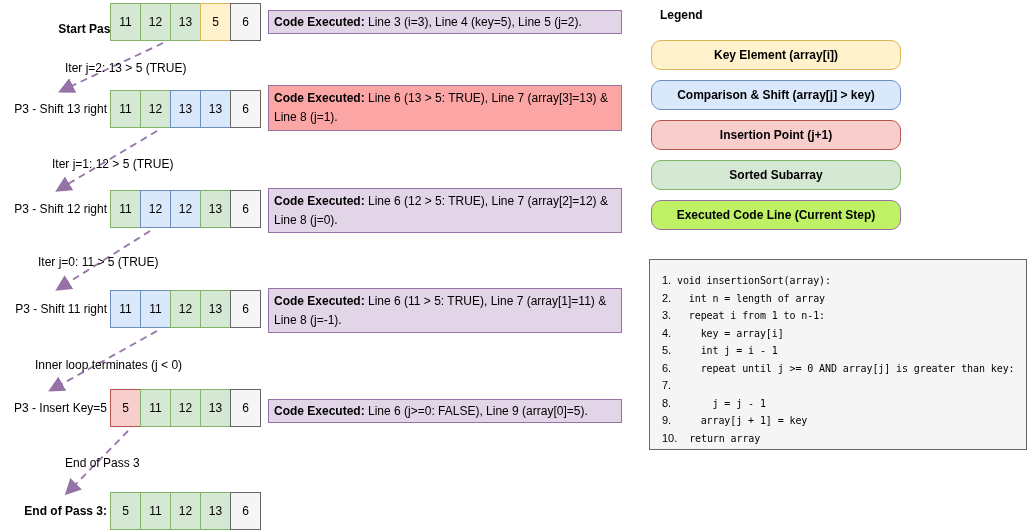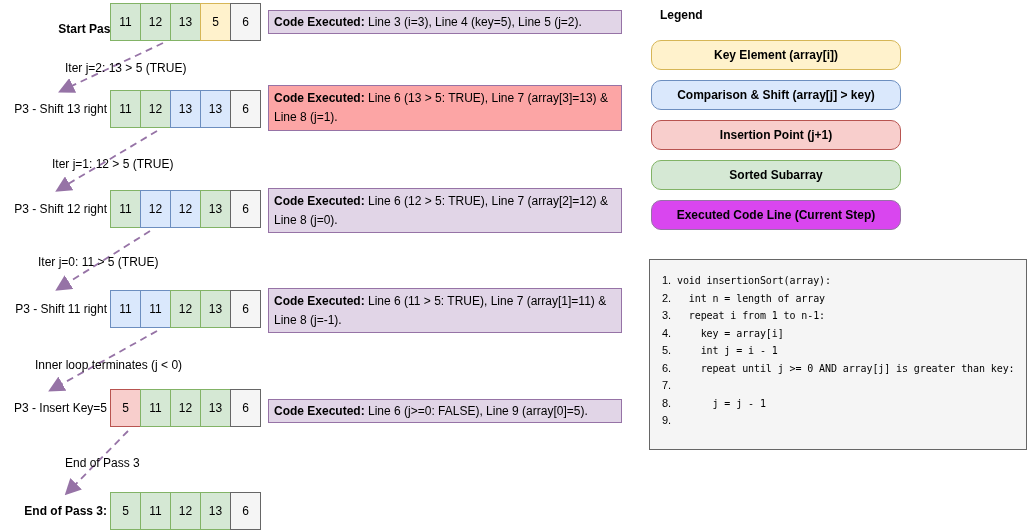--- a/index.html
+++ b/index.html
@@ -134,29 +134,30 @@
       <div class="step-label" style="left: 35px; top: 358px;">Inner loop terminates (j &lt; 0)</div>
       <div class="step-label" style="left: 65px; top: 456px;">End of Pass 3</div>
     </div>
 
   <div id="legend">
     <div id="legend-title">Legend</div>
   <div class="legend-item" style="top: 32px; background: rgb(255, 242, 204); border-color: rgb(214, 182, 86);">Key Element (array[i])</div>
       <div class="legend-item" style="top: 72px; background: rgb(218, 232, 252); border-color: rgb(108, 142, 191);">Comparison &amp; Shift (array[j] &gt; key)</div>
       <div class="legend-item" style="top: 112px; background: rgb(248, 206, 204); border-color: rgb(184, 84, 80);">Insertion Point (j+1)</div>
       <div class="legend-item" style="top: 152px; background: rgb(213, 232, 212); border-color: rgb(130, 179, 102);">Sorted Subarray</div>
-      <div class="legend-item" style="top: 192px; background: #d946ef; border-color: rgb(150, 115, 166);">Executed Code Line (Current Step)</div>
+      <div class="legend-item" style="top: 192px; background: #bef264; border-color: rgb(150, 115, 166);">Executed Code Line (Current Step)</div>
     </div>
 
   <div id="codeblock">
       <div class="pl"><span class="num">1.</span><span class="pcode">void insertionSort(array):</span></div>
       <div class="pl"><span class="num">2.</span><span class="pcode">  int n = length of array</span></div>
       <div class="pl"><span class="num">3.</span><span class="pcode">  repeat i from 1 to n-1:</span></div>
       <div class="pl"><span class="num">4.</span><span class="pcode">    key = array[i]</span></div>
       <div class="pl"><span class="num">5.</span><span class="pcode">    int j = i - 1</span></div>
       <div class="pl"><span class="num">6.</span><span class="pcode">    repeat until j &gt;= 0 AND array[j] is greater than key:</span></div>
       <div class="pl"><span class="num">7.</span></div>
       <div class="pl"><span class="num">8.</span><span class="pcode">      j = j - 1</span></div>
-      <div class="pl"><span class="num">9.</span></div>
+      <div class="pl"><span class="num">9.</span><span class="pcode">    array[j + 1] = key</span></div>
+      <div class="pl"><span class="num">10.</span><span class="pcode">  return array</span></div>
     </div>
 
 
 </div>
 
 </body></html>

